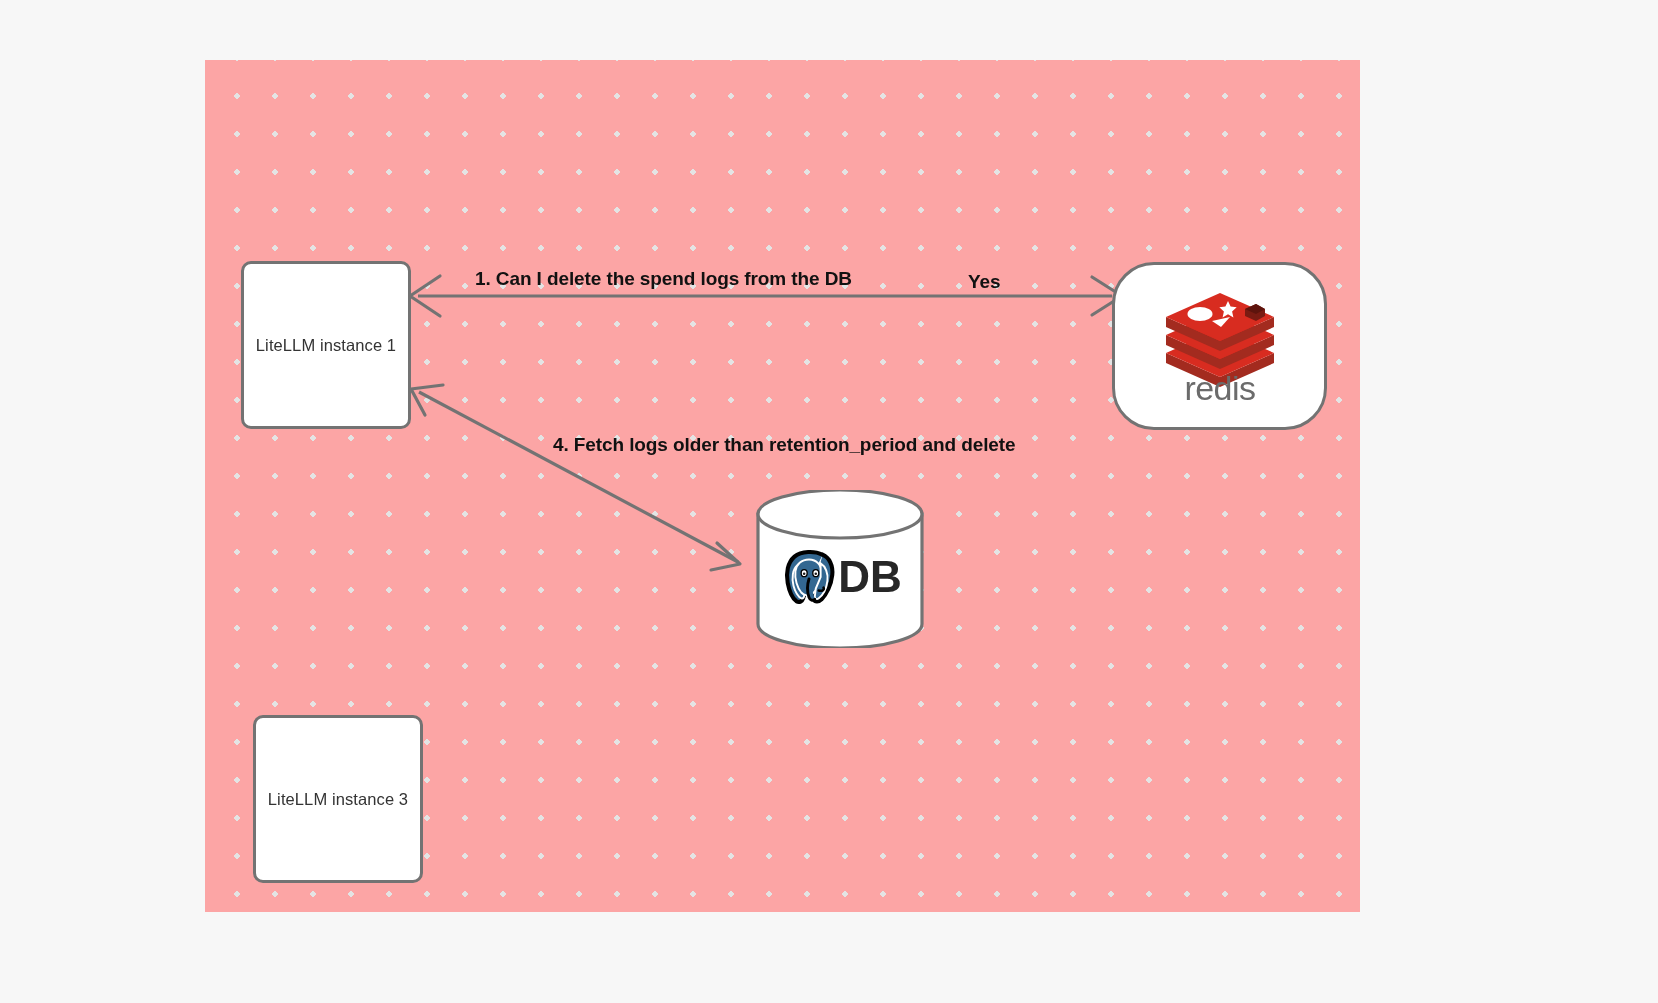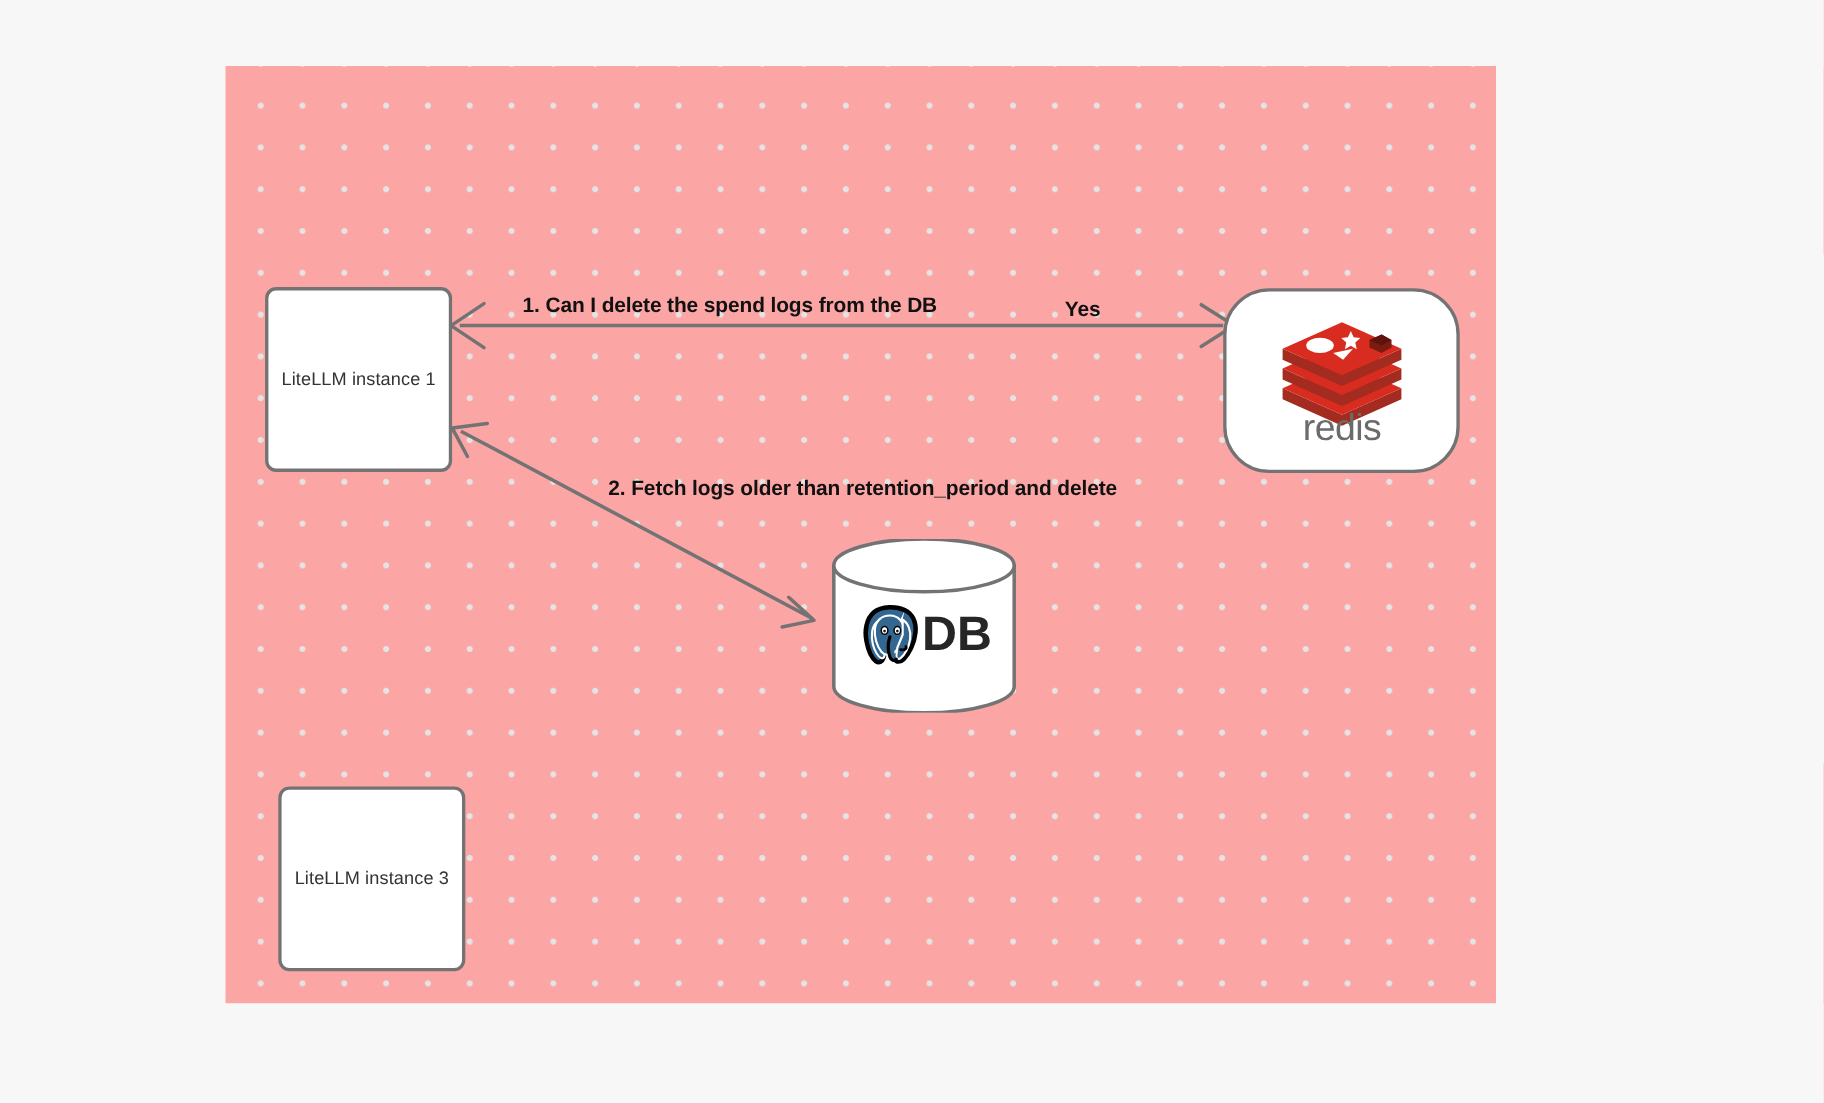--- a/index.html
+++ b/index.html
@@ -155,21 +155,21 @@
 
     <polyline points="1092,277 1122,296 1092,315" fill="none" stroke="#737373" stroke-width="3.2" stroke-linecap="round" stroke-linejoin="round"></polyline>
 
     <line x1="419" y1="392" x2="738" y2="562" stroke="#737373" stroke-width="3.2"></line>
     <polyline points="443,385 411,389 425,415" fill="none" stroke="#737373" stroke-width="3.2" stroke-linecap="round" stroke-linejoin="round"></polyline>
     <polyline points="717,543 740,564 711,570" fill="none" stroke="#737373" stroke-width="3.2" stroke-linecap="round" stroke-linejoin="round"></polyline>
   </svg>
 
   <div class="edge-label" id="label-edge-1">1.  Can I delete the spend logs from the DB</div>
   <div class="edge-label" id="label-edge-1-yes">Yes</div>
-  <div class="edge-label" id="label-edge-2">2.  Fetch logs older than retention_period and delete</div>
+  <div class="edge-label" id="label-edge-2">4.  Fetch logs older than retention_period and delete</div>
 
   <div class="node-box" id="node-instance-1">
     <span class="node-label">LiteLLM instance 1</span>
   </div>
 
 
   <div class="node-box" id="node-instance-3">
     <span class="node-label">LiteLLM instance 3</span>
   </div>
 

